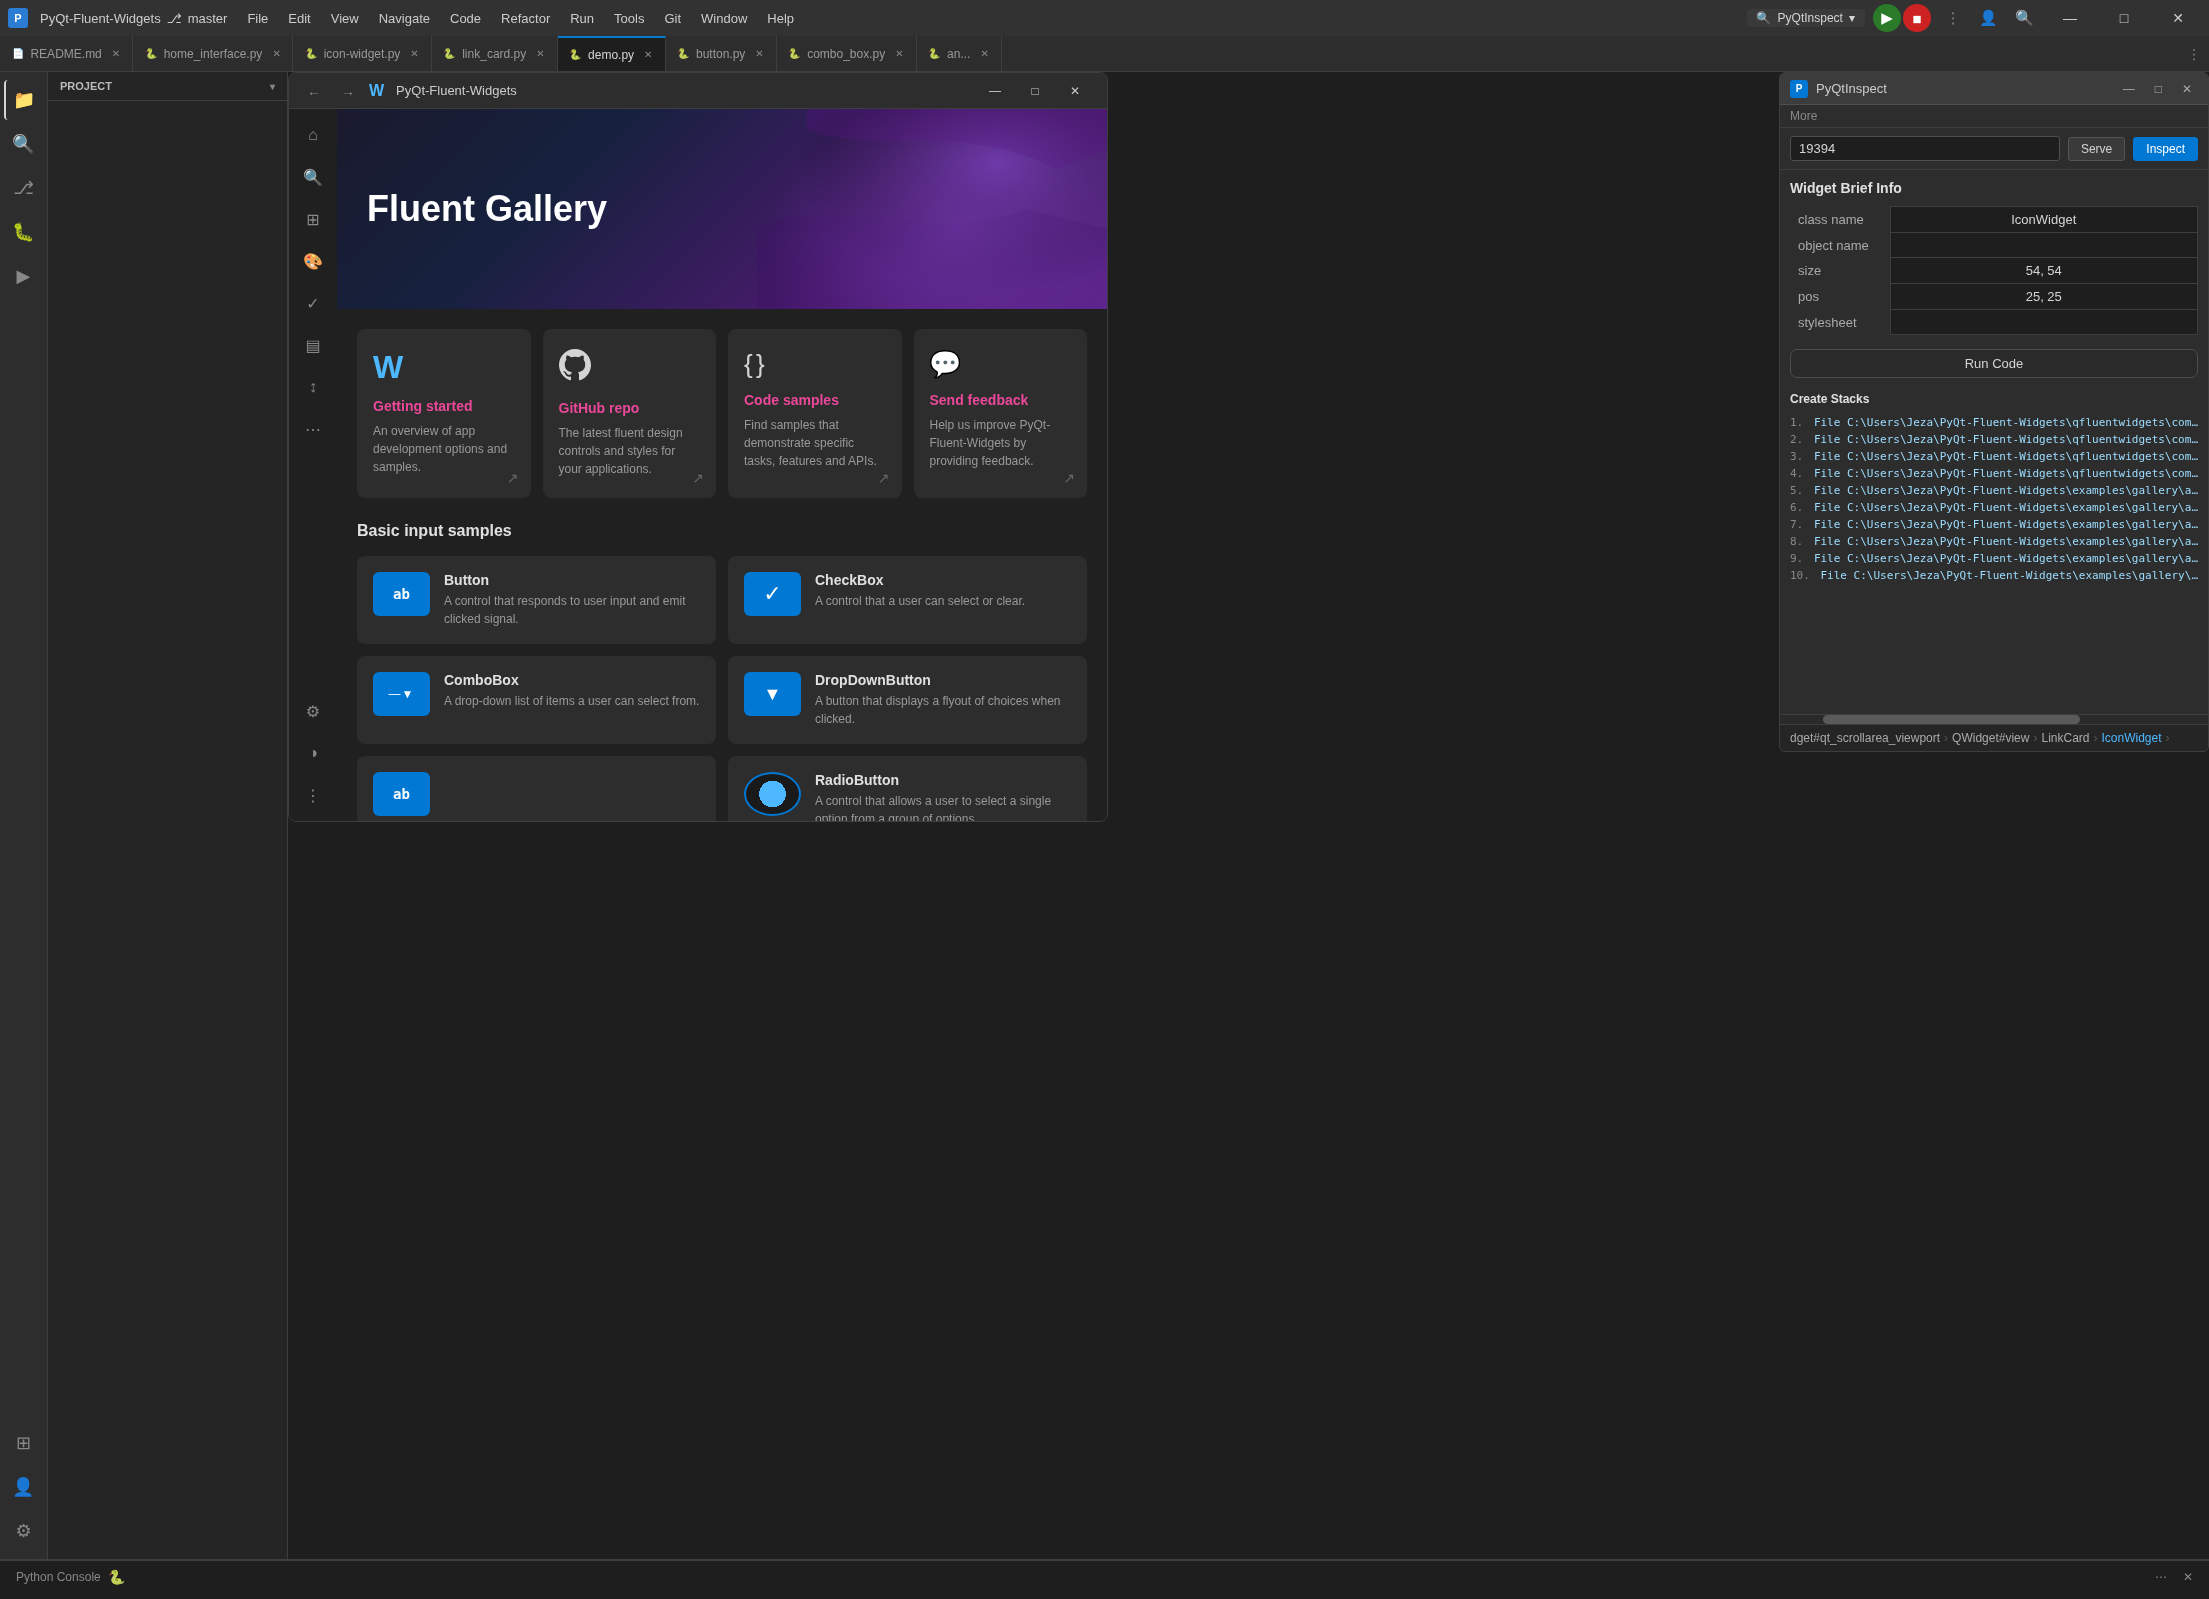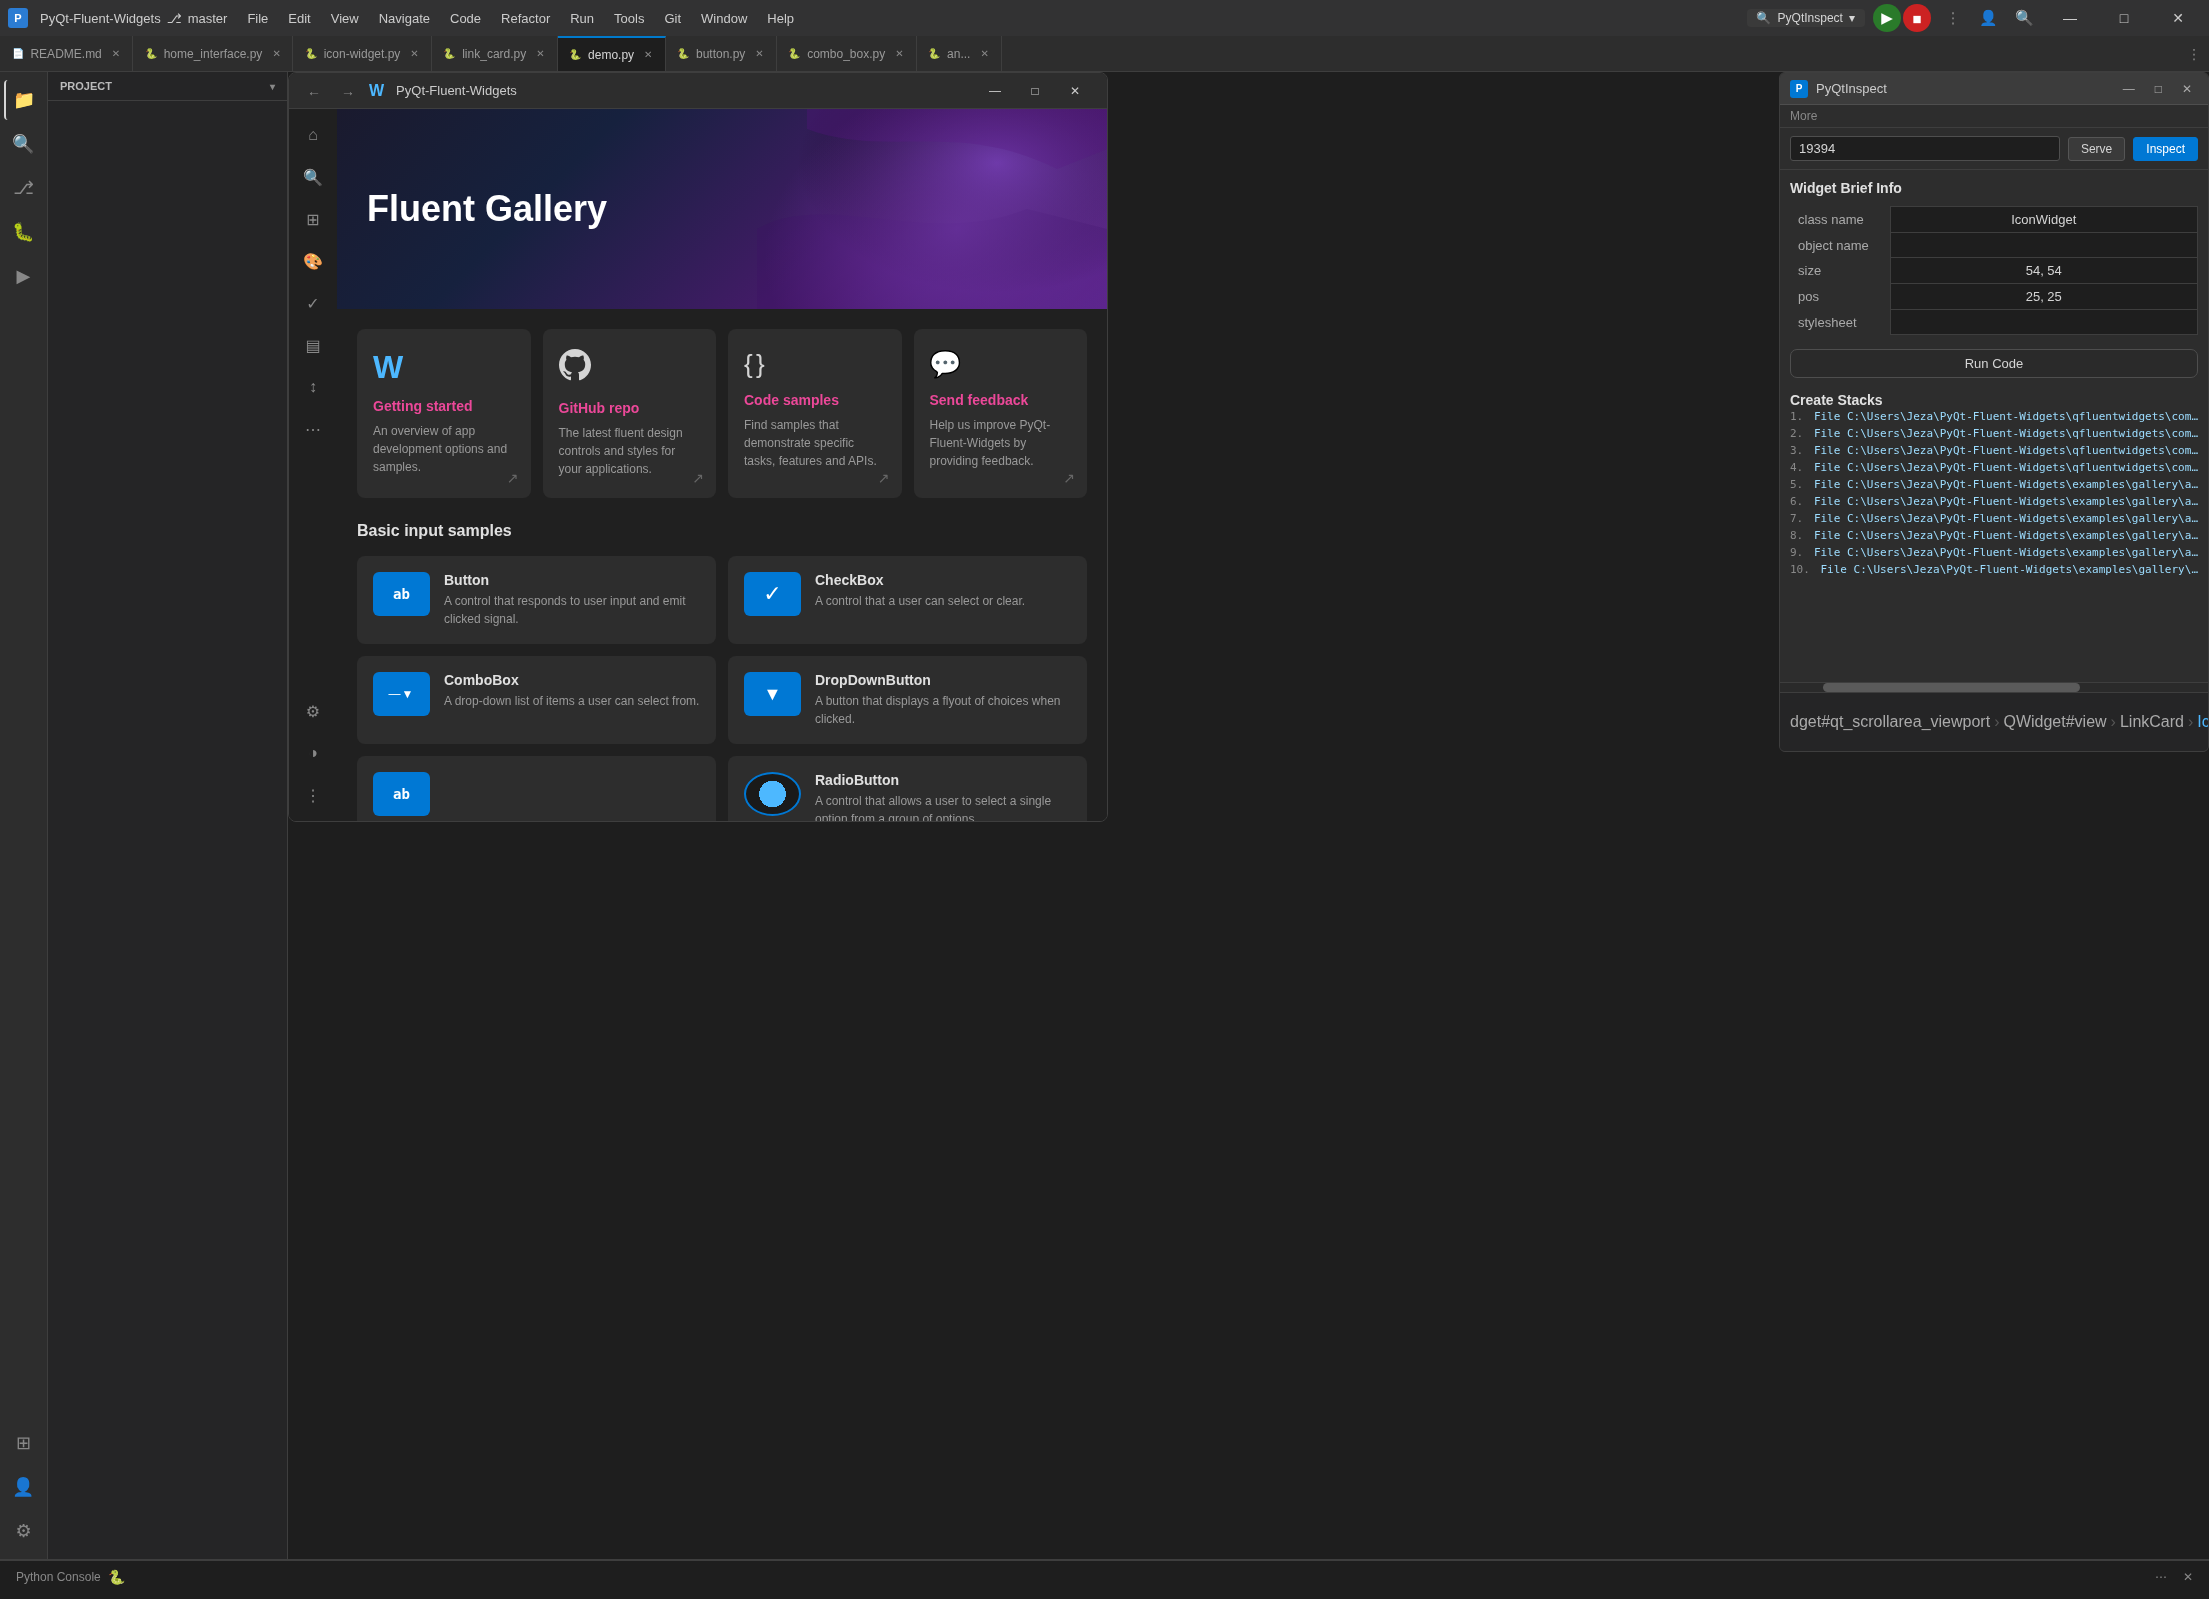--- a/index.html
+++ b/index.html
@@ -348,41 +348,41 @@
       border: 1px solid #4e4e4e;
       color: #d4d4d4;
       padding: 6px;
       font-size: 13px;
       cursor: pointer;
       border-radius: 7px;
       margin-bottom: 14px;
     }
 
     .create-stacks-title {
-      font-size: 14px; font-weight: 600; color: #e0e0e0;
-      margin-bottom: 0;
+      font-size: 12px; font-weight: 600; color: #e0e0e0;
+      margin-bottom: 8px;
     }
     .stack-item {
       font-size: 11px;
       color: #9cdcfe;
       font-family: 'Consolas', monospace;
       padding: 2px 0;
       white-space: nowrap;
       overflow: hidden;
       text-overflow: ellipsis;
     }
     .stack-num { color: #888; margin-right: 4px; }
 
     .inspect-breadcrumb {
       display: flex; align-items: center;
-      padding: 20px 10px;
+      padding: 6px 10px;
       background: #252526;
       border-top: 1px solid #3e3e3e;
       gap: 4px;
-      font-size: 16px;
+      font-size: 12px;
       color: #888;
       overflow: hidden;
     }
     .breadcrumb-item { color: #aaa; cursor: pointer; white-space: nowrap; }
     .breadcrumb-item.active { color: #4db8ff; }
     .breadcrumb-sep { color: #555; }
 
     
     .bottom-panel {
       height: 120px;

